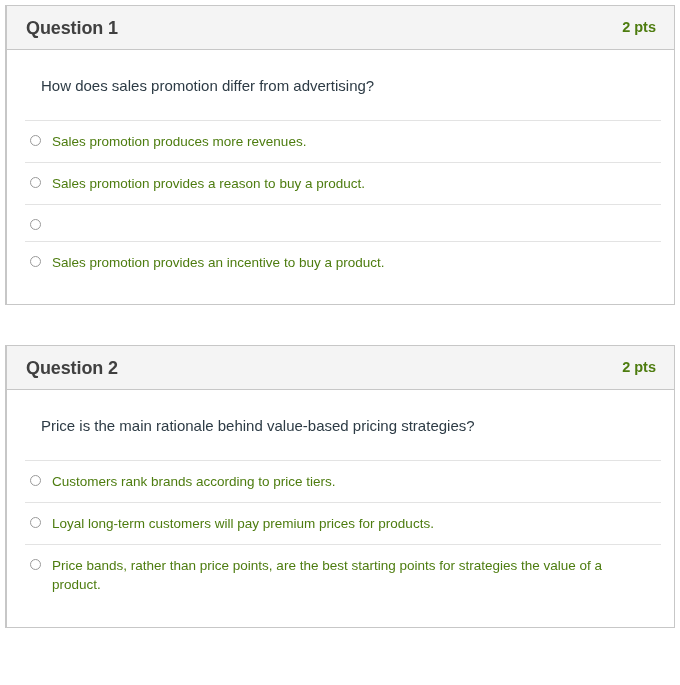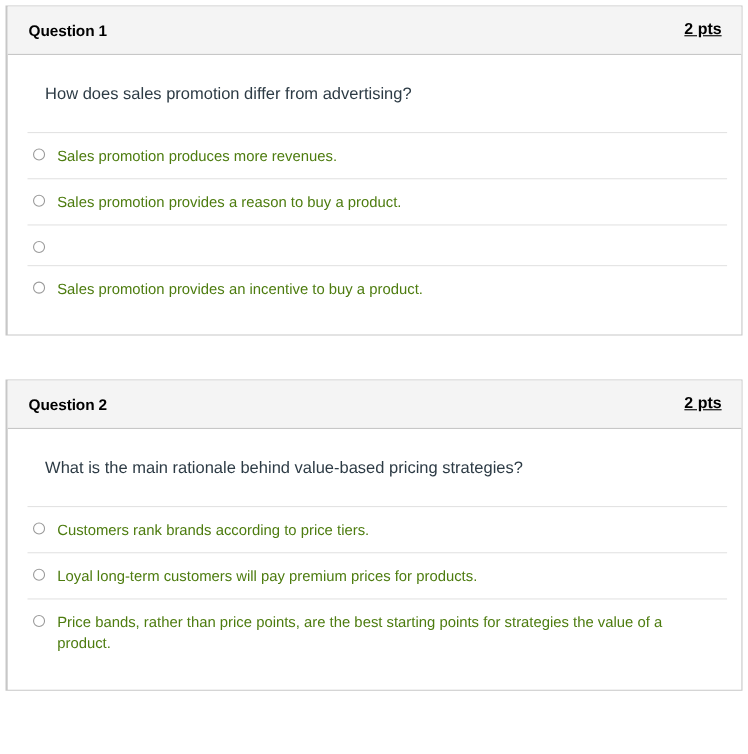--- a/index.html
+++ b/index.html
@@ -35,33 +35,32 @@
     border-bottom: 1px solid #c7c7c7;
     height: 44px;
     display: flex;
     align-items: center;
     justify-content: space-between;
     padding: 0 18px 0 19px;
     box-sizing: border-box;
   }
 
   .question-title {
-    font-size: 14px;
+    font-size: 18px;
     font-weight: bold;
-    color: #000000;
+    color: #404040;
     letter-spacing: -0.1px;
     line-height: 1;
   }
 
   .question-points {
     font-size: 14.5px;
     font-weight: bold;
-    color: #000000;
+    color: #4d7c0f;
     line-height: 1;
-    text-decoration: underline;
   }
 
   .question-body {
     padding: 0;
   }
 
   .question-text {
     font-size: 15px;
     color: #2d3b45;
     padding: 25px 20px 23px 34px;
@@ -138,21 +137,21 @@
       <div class="card-tail"></div>
     </div>
   </div>
 
   <div class="question-card">
     <div class="question-header">
       <span class="question-title">Question 2</span>
       <span class="question-points">2 pts</span>
     </div>
     <div class="question-body">
-      <div class="question-text">What is the main rationale behind value-based pricing strategies?</div>
+      <div class="question-text">Price is the main rationale behind value-based pricing strategies?</div>
       <div class="answers">
         <div class="answer-row">
           <span class="radio-icon"></span>
           <span class="answer-text">Customers rank brands according to price tiers.</span>
         </div>
         <div class="answer-row">
           <span class="radio-icon"></span>
           <span class="answer-text">Loyal long-term customers will pay premium prices for products.</span>
         </div>
         <div class="answer-row">

